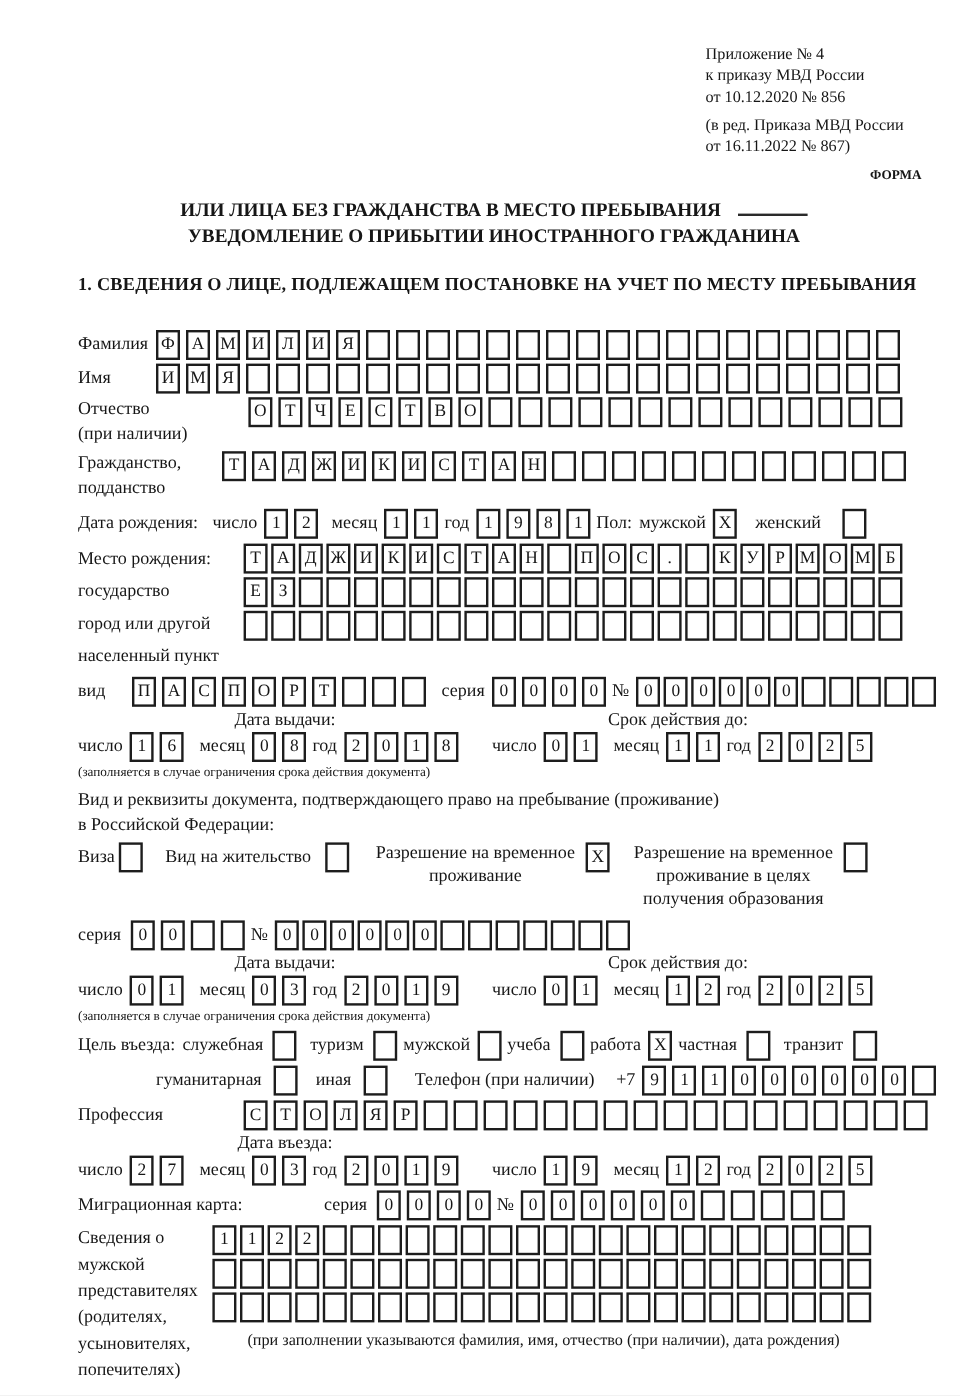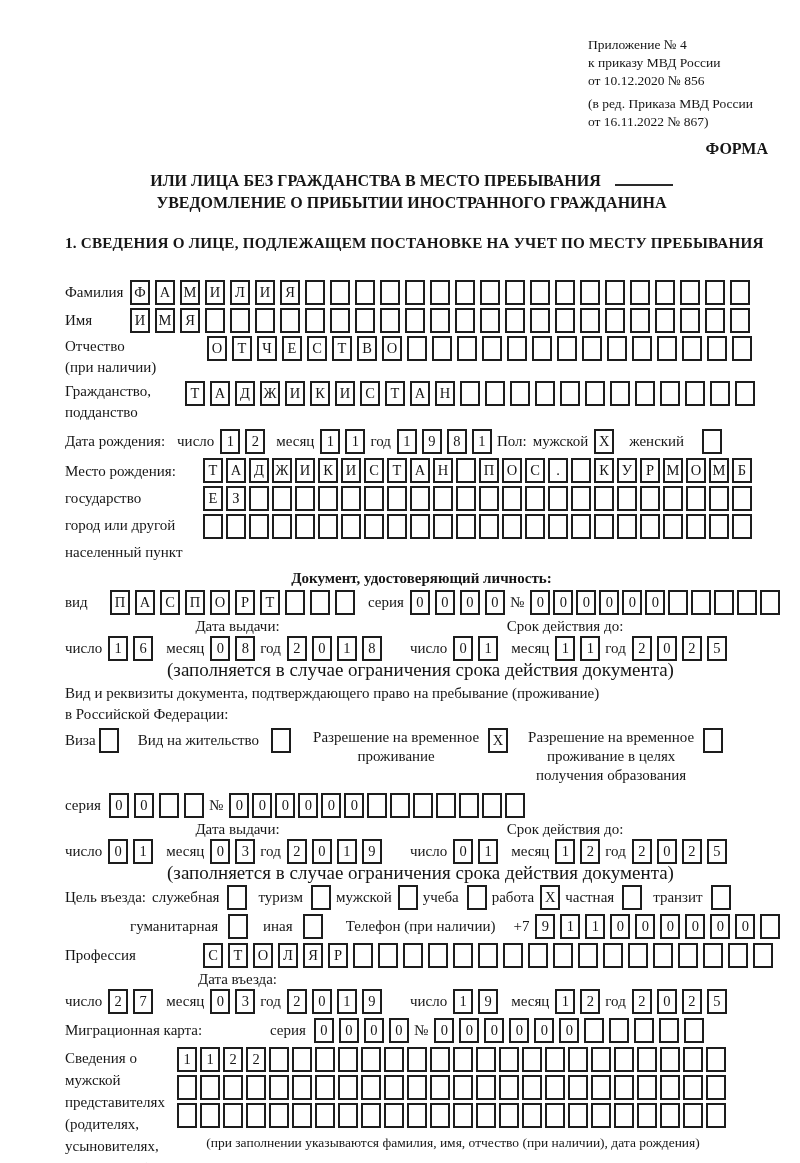--- a/index.html
+++ b/index.html
@@ -5,21 +5,21 @@
   html,body{margin:0;padding:0;background:#e8e8e8;}
   .page{
     width:800px;height:1163px;margin:0 auto;background:#ffffff;
     box-sizing:border-box;padding:36px 22px 0 65px;
     font-family:"Liberation Serif","DejaVu Serif",serif;
     color:#161616;font-size:15px;overflow:hidden;position:relative;
   }
   
   .ref{margin-left:auto;width:190px;font-size:13.5px;line-height:18px;}
   .ref .gap{height:5px;}
-  .forma{text-align:right;font-weight:bold;margin-top:9px;padding-right:10px;font-size:16px;}
+  .forma{text-align:right;font-weight:bold;margin-top:9px;padding-right:10px;font-size:11px;}
   .title{text-align:center;font-weight:bold;font-size:16px;line-height:22px;margin-top:12px;margin-left:-20px;}
   .blank-line{display:inline-block;width:58px;border-bottom:2px solid #2a2a2a;margin-left:14px;height:14px;}
   .sec{font-weight:bold;margin-top:20px;font-size:15.2px;letter-spacing:.2px;}
   
   .row{display:flex;align-items:flex-start;margin-top:3px;}
   .lbl{flex:none;line-height:25px;white-space:nowrap;}
   .lblcol{flex:none;line-height:21px;}
   .lblcol div{white-space:nowrap;}
   .w65{width:65px}.w142{width:142px}.w120{width:120px}.w138{width:138px}.w112{width:112px}
   .cells{white-space:nowrap;flex:none;}
@@ -35,21 +35,21 @@
   .stack{flex:none;}
   .stack .cells{display:block;margin-bottom:3px;}
   .center-head{text-align:center;font-weight:bold;margin-top:4px;}
   
   .dh{display:flex;margin-top:3px;line-height:17px;}
   .dh .a{width:345px;text-align:center;flex:none;}
   .dh .b{width:310px;text-align:center;flex:none;}
   .dr{display:flex;margin-top:1px;}
   .dr .a{width:345px;flex:none;display:flex;align-items:flex-start;}
   .dr .b{flex:none;display:flex;align-items:flex-start;}
-  .note-r{font-size:19px;text-align:center;padding-right:2px;line-height:16px;margin-top:1px;}
+  .note-r{font-size:11px;text-align:left;padding-right:2px;line-height:16px;margin-top:1px;}
   .note-c{font-size:13.5px;line-height:17px;margin-top:6px;text-align:center;}
   .intro{margin-top:5px;line-height:20px;}
   
   .optc{flex:none;text-align:center;line-height:19px;}
   .purpose .lbl{line-height:25px;}
 </style>
 </head>
 <body>
 
 <div class="page">
@@ -122,21 +122,20 @@
       <div>город или другой</div>
       <div>населенный пункт</div>
     </span>
     <span class="stack">
       <span class="cells tight"><span class="cell">Т</span><span class="cell">А</span><span class="cell">Д</span><span class="cell">Ж</span><span class="cell">И</span><span class="cell">К</span><span class="cell">И</span><span class="cell">С</span><span class="cell">Т</span><span class="cell">А</span><span class="cell">Н</span><span class="cell"></span><span class="cell">П</span><span class="cell">О</span><span class="cell">С</span><span class="cell">.</span><span class="cell"></span><span class="cell">К</span><span class="cell">У</span><span class="cell">Р</span><span class="cell">М</span><span class="cell">О</span><span class="cell">М</span><span class="cell">Б</span></span>
       <span class="cells tight"><span class="cell">Е</span><span class="cell">З</span><span class="cell"></span><span class="cell"></span><span class="cell"></span><span class="cell"></span><span class="cell"></span><span class="cell"></span><span class="cell"></span><span class="cell"></span><span class="cell"></span><span class="cell"></span><span class="cell"></span><span class="cell"></span><span class="cell"></span><span class="cell"></span><span class="cell"></span><span class="cell"></span><span class="cell"></span><span class="cell"></span><span class="cell"></span><span class="cell"></span><span class="cell"></span><span class="cell"></span></span>
       <span class="cells tight"><span class="cell"></span><span class="cell"></span><span class="cell"></span><span class="cell"></span><span class="cell"></span><span class="cell"></span><span class="cell"></span><span class="cell"></span><span class="cell"></span><span class="cell"></span><span class="cell"></span><span class="cell"></span><span class="cell"></span><span class="cell"></span><span class="cell"></span><span class="cell"></span><span class="cell"></span><span class="cell"></span><span class="cell"></span><span class="cell"></span><span class="cell"></span><span class="cell"></span><span class="cell"></span><span class="cell"></span></span>
     </span>
   </div>
 
-  <div class="center-head">Документ, удостоверяющий личность:</div>
 
   <div class="row">
     <span class="lbl" style="width:45px">вид</span>
     <span class="cells"><span class="cell">П</span><span class="cell">А</span><span class="cell">С</span><span class="cell">П</span><span class="cell">О</span><span class="cell">Р</span><span class="cell">Т</span><span class="cell"></span><span class="cell"></span><span class="cell"></span></span>
     <span class="lbl ml8">серия</span>
     <span class="cells ml6"><span class="cell">0</span><span class="cell">0</span><span class="cell">0</span><span class="cell">0</span></span>
     <span class="lbl">№</span>
     <span class="cells tight ml6"><span class="cell">0</span><span class="cell">0</span><span class="cell">0</span><span class="cell">0</span><span class="cell">0</span><span class="cell">0</span><span class="cell"></span><span class="cell"></span><span class="cell"></span><span class="cell"></span><span class="cell"></span></span>
   </div>
 

